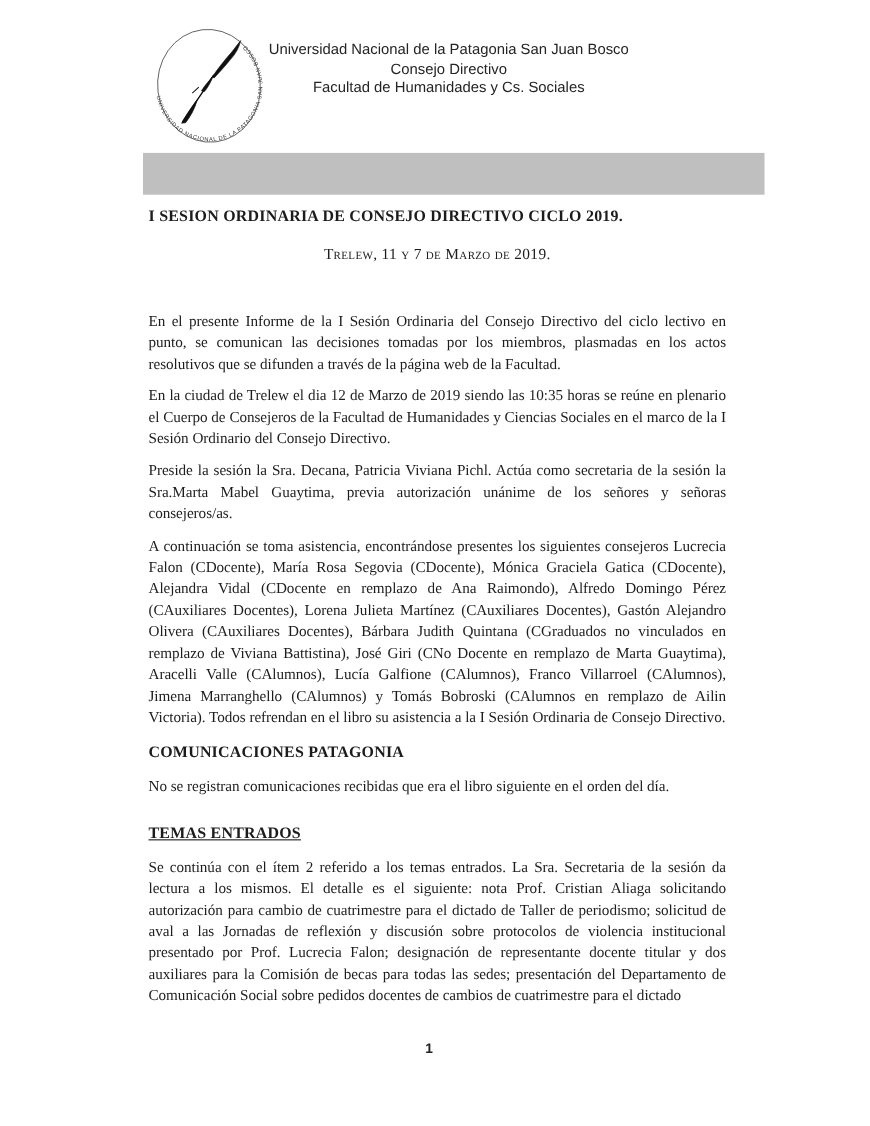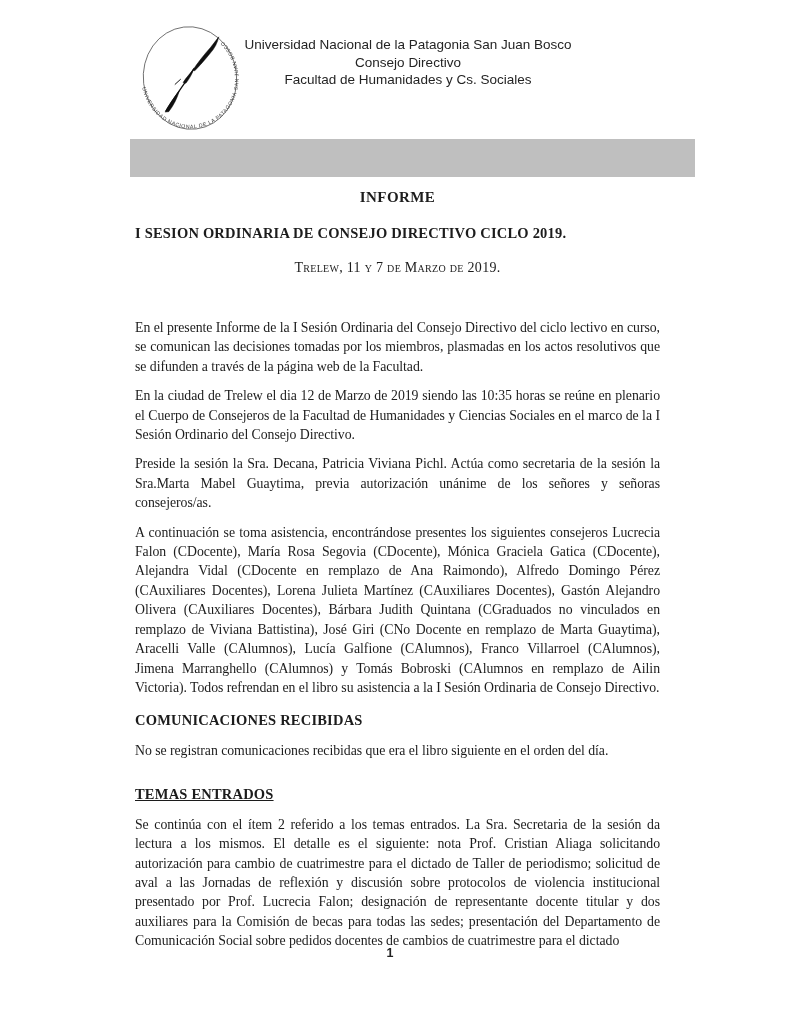--- a/index.html
+++ b/index.html
@@ -124,31 +124,30 @@
 
   <div class="header-text">
     <div class="inst">Universidad Nacional de la Patagonia San Juan Bosco</div>
     <div class="inst">Consejo Directivo</div>
     <div class="inst">Facultad de Humanidades y Cs. Sociales</div>
   </div>
 
   <div class="bar"></div>
 
   <div class="main">
-    <p class="doc-title">INFORME</p>
     <p class="doc-subtitle">I SESION ORDINARIA DE CONSEJO DIRECTIVO CICLO 2019.</p>
     <p class="doc-dateline">Trelew, 11 y 7 de Marzo de 2019.</p>
 
-    <p class="par">En el presente Informe de la I Sesión Ordinaria del Consejo Directivo del ciclo lectivo en curso, se comunican las decisiones tomadas por los miembros, plasmadas en los actos resolutivos que se difunden a través de la página web de la Facultad.</p>
+    <p class="par">En el presente Informe de la I Sesión Ordinaria del Consejo Directivo del ciclo lectivo en punto, se comunican las decisiones tomadas por los miembros, plasmadas en los actos resolutivos que se difunden a través de la página web de la Facultad.</p>
 
     <p class="par">En la ciudad de Trelew el dia 12 de Marzo de 2019 siendo las 10:35 horas se reúne en plenario el Cuerpo de Consejeros de la Facultad de Humanidades y Ciencias Sociales en el marco de la I Sesión Ordinario del Consejo Directivo.</p>
     <p class="par">Preside la sesión la Sra. Decana, Patricia Viviana Pichl. Actúa como secretaria de la sesión la Sra.Marta Mabel Guaytima, previa autorización unánime de los señores y señoras consejeros/as.</p>
     <p class="par">A continuación se toma asistencia, encontrándose presentes los siguientes consejeros Lucrecia Falon (CDocente), María Rosa Segovia (CDocente), Mónica Graciela Gatica (CDocente), Alejandra Vidal (CDocente en remplazo de Ana Raimondo), Alfredo Domingo Pérez (CAuxiliares Docentes), Lorena Julieta Martínez (CAuxiliares Docentes), Gastón Alejandro Olivera (CAuxiliares Docentes), Bárbara Judith Quintana (CGraduados no vinculados en remplazo de Viviana Battistina), José Giri (CNo Docente en remplazo de Marta Guaytima), Aracelli Valle (CAlumnos), Lucía Galfione (CAlumnos), Franco Villarroel (CAlumnos), Jimena Marranghello (CAlumnos) y Tomás Bobroski (CAlumnos en remplazo de Ailin Victoria).  Todos refrendan en el libro su asistencia a la I Sesión Ordinaria de Consejo Directivo.</p>
 
-    <h2 class="sec-heading">COMUNICACIONES RECIBIDAS</h2>
+    <h2 class="sec-heading">COMUNICACIONES PATAGONIA</h2>
     <p class="par">No se registran comunicaciones recibidas que era el libro siguiente en el orden del día.</p>
 
     <h2 class="sec-heading gap-top">TEMAS ENTRADOS</h2>
     <p class="par">Se continúa con el ítem 2 referido a los temas entrados. La Sra. Secretaria de la sesión da lectura a los mismos. El detalle es el siguiente: nota Prof. Cristian Aliaga solicitando autorización para cambio de cuatrimestre para el dictado de Taller de periodismo; solicitud de aval a las Jornadas de reflexión y discusión sobre protocolos de violencia institucional presentado por Prof. Lucrecia Falon; designación de representante docente titular y dos auxiliares para la Comisión de becas para todas las sedes; presentación del Departamento de Comunicación Social sobre pedidos docentes de cambios de cuatrimestre para el dictado</p>
   </div>
 
   <div class="pagenum">1</div>
 
 </div>
 

